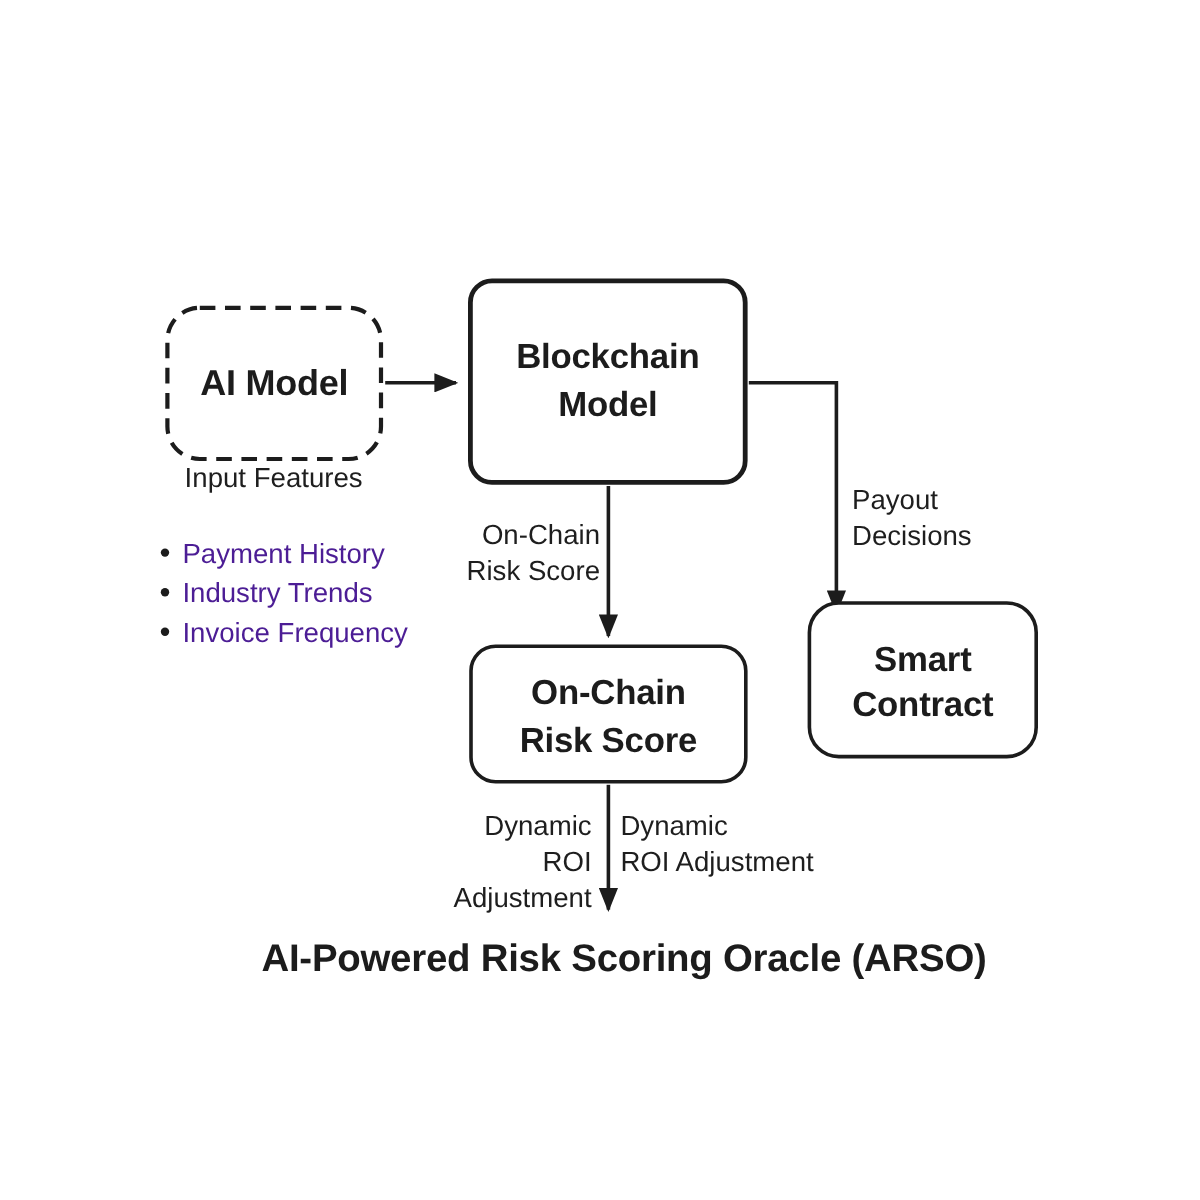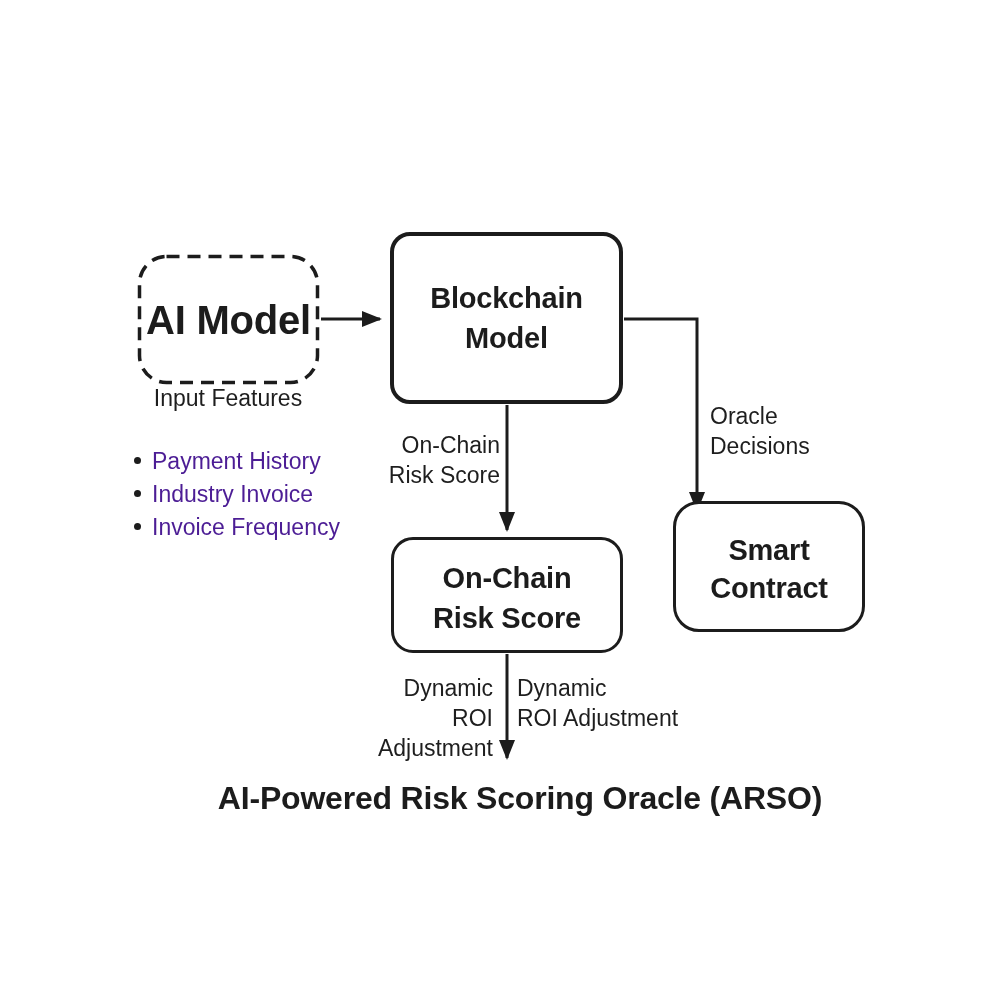--- a/index.html
+++ b/index.html
@@ -35,21 +35,21 @@
     font-weight: bold;
     font-size: 29px;
     line-height: 40px;
     letter-spacing: -0.2px;
     color: #1c1c1c;
   }
   .node.solid { border: 3.5px solid #1c1c1c; background: #ffffff; }
   #node-oracle { left: 390px; top: 232px; width: 233px; height: 172px; border-radius: 20px; border-width: 4px; }
   #node-risk   { left: 391px; top: 537px; width: 232px; height: 116px; border-radius: 22px; padding-top: 6px; }
   #node-smart  { left: 673px; top: 501px; width: 192px; height: 131px; border-radius: 26px; line-height: 38px; padding-top: 5px; }
-  #node-ai     { left: 137px; top: 254px; width: 183px; height: 131px; font-size: 40px; }
+  #node-ai     { left: 137px; top: 254px; width: 183px; height: 131px; font-size: 30px; }
   .ann {
     position: absolute;
     font-size: 23px;
     line-height: 30px;
     color: #1e1e1e;
   }
   #input-heading { left: 128px; top: 383px; width: 200px; text-align: center; }
   #bullet-list { left: 134px; top: 444px; }
   .bullet-row { display: flex; align-items: center; height: 33px; font-size: 23px; color: #4c1d95; }
   .dot { width: 7px; height: 7px; border-radius: 50%; background: #1c1c1c; margin-right: 11px; flex: 0 0 auto; }
@@ -107,35 +107,35 @@
 
   <div class="ann" id="input-heading">Input Features</div>
 
   <div class="ann" id="bullet-list">
     <div class="bullet-row">
       <span class="dot"></span>
       <span>Payment History</span>
     </div>
     <div class="bullet-row">
       <span class="dot"></span>
-      <span>Industry Invoice</span>
+      <span>Industry Trends</span>
     </div>
     <div class="bullet-row">
       <span class="dot"></span>
       <span>Invoice Frequency</span>
     </div>
   </div>
 
   <div class="ann" id="label-onchain">
     <span class="line">On-Chain</span>
     <span class="line">Risk Score</span>
   </div>
 
   <div class="ann" id="label-payout">
-    <span class="line">Oracle</span>
+    <span class="line">Payout</span>
     <span class="line">Decisions</span>
   </div>
 
   <div class="ann" id="label-dyn-left">
     <span class="line">Dynamic</span>
     <span class="line">ROI</span>
     <span class="line">Adjustment</span>
   </div>
 
   <div class="ann" id="label-dyn-right">

